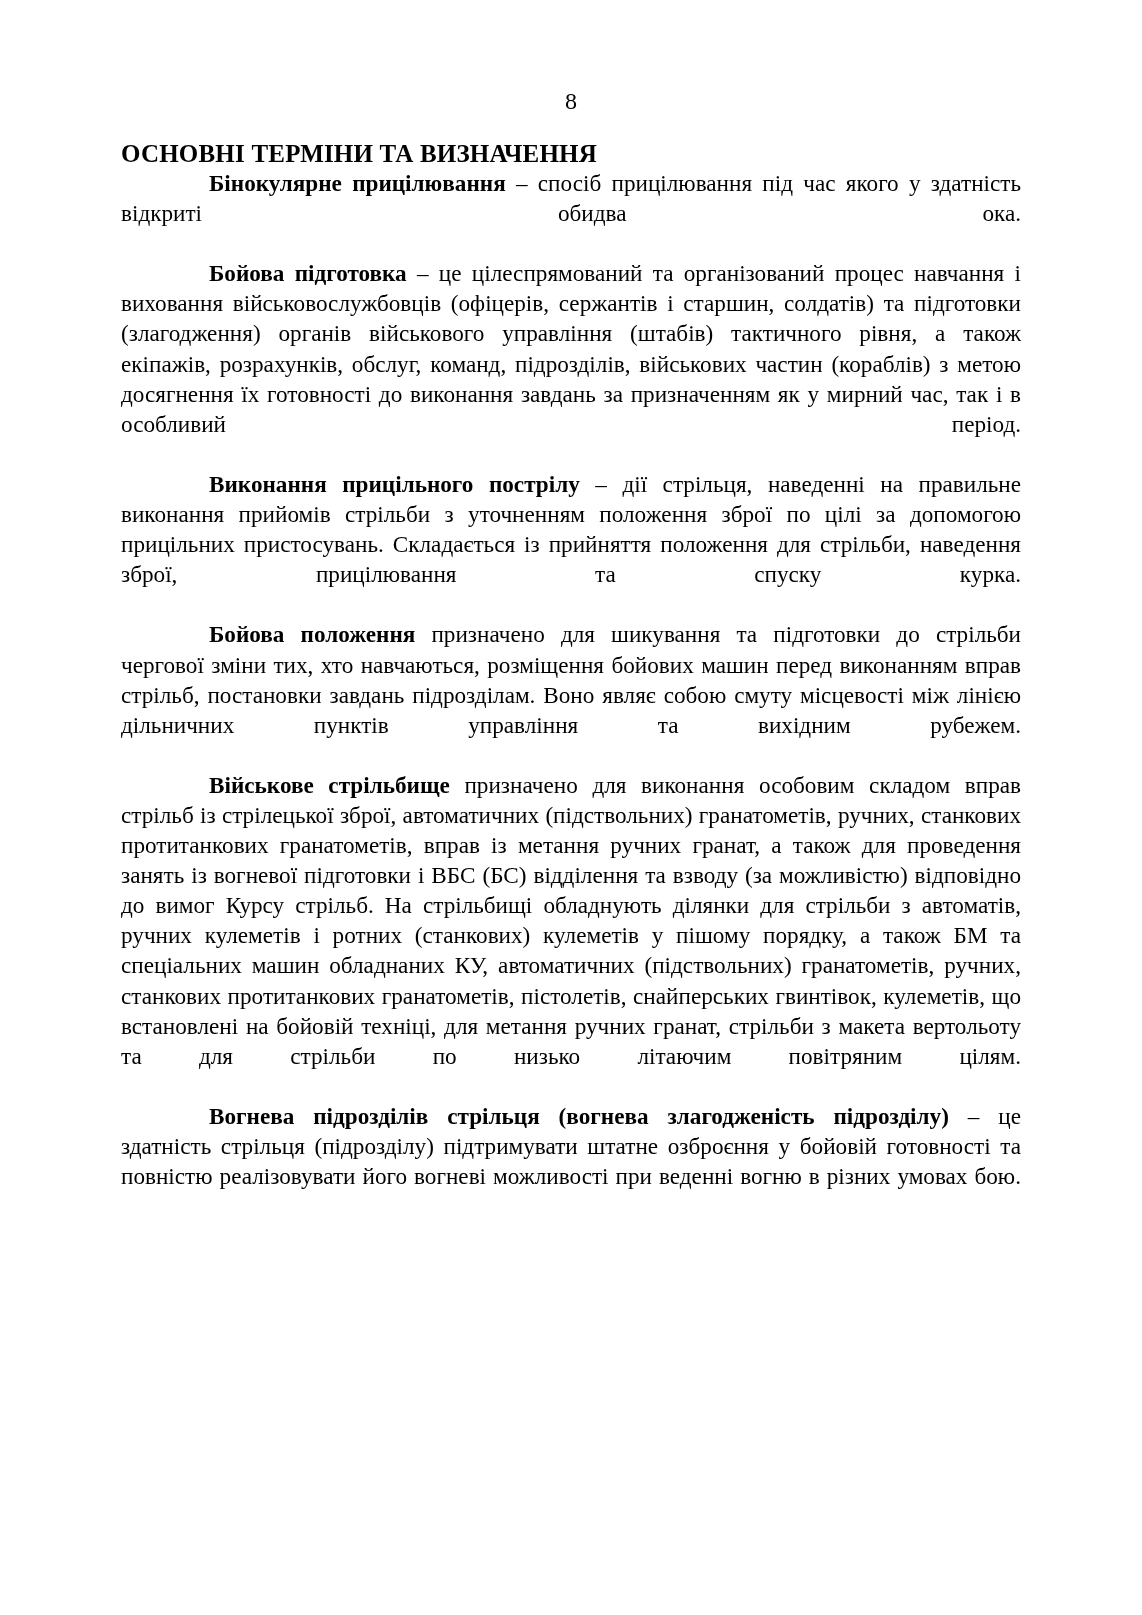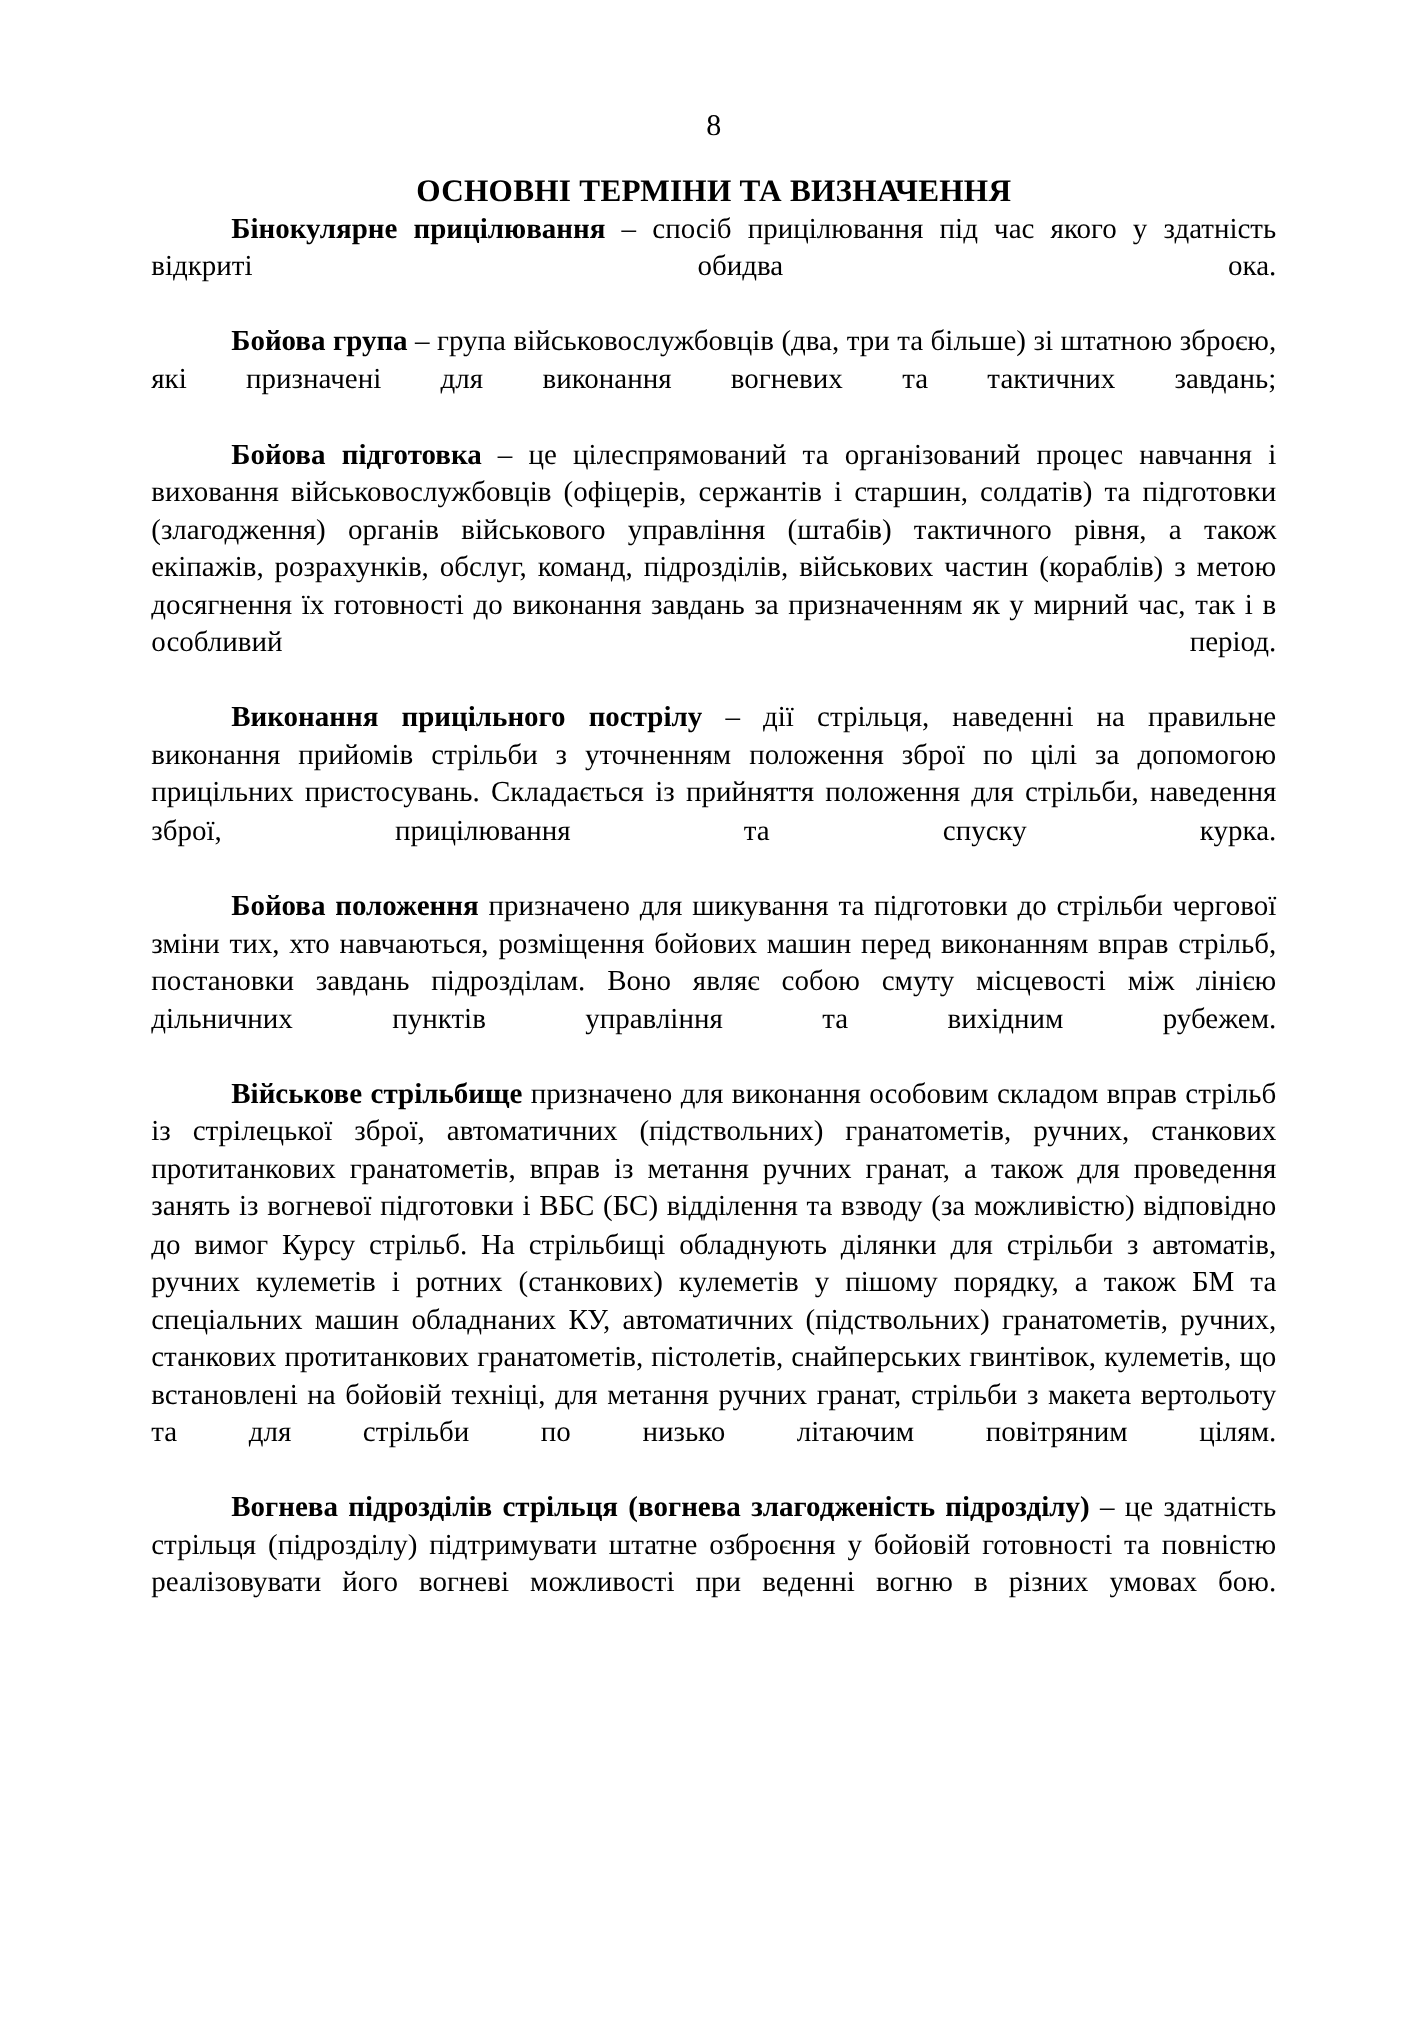--- a/index.html
+++ b/index.html
@@ -35,21 +35,21 @@
     font-size: 24px;
     line-height: 30px;
     font-family: "Liberation Serif", "DejaVu Serif", serif;
   }
 
   .doc-title {
     position: absolute;
     left: 121px;
     top: 121px;
     width: 900px;
-    text-align: center;
+    text-align: left;
     font-size: 25px;
     line-height: 32px;
     font-weight: bold;
     letter-spacing: 0.2px;
     font-family: "Liberation Serif", "DejaVu Serif", serif;
   }
 
   #body-text {
     position: absolute;
     left: 121px;
@@ -65,20 +65,21 @@
     text-indent: 64px;
     font-size: 23.2px;
     line-height: 30.1px;
     font-family: "Liberation Serif", "DejaVu Serif", serif;
     hyphens: none;
     word-spacing: 0.2px;
   }
 
   p.para .term {
     font-weight: bold;
+    margin-left: 24px;
   }
 
   
   p.para::after {
     content: "";
     display: inline-block;
     width: 100%;
   }
 </style>
 </head>
@@ -86,21 +87,20 @@
 
 <div id="page">
 
   <div class="page-number">8</div>
 
   <h1 class="doc-title">ОСНОВНІ ТЕРМІНИ ТА ВИЗНАЧЕННЯ</h1>
 
   <div id="body-text">
 
   <p class="para"><span class="term">Бінокулярне прицілювання</span><span class="body"> – спосіб прицілювання під час якого у здатність відкриті обидва ока.</span></p>
-      <p class="para"><span class="term">Бойова група</span><span class="body"> – група військовослужбовців (два, три та більше) зі штатною зброєю, які призначені для виконання вогневих та тактичних завдань;</span></p>
       <p class="para"><span class="term">Бойова підготовка</span><span class="body"> – це цілеспрямований та організований процес навчання і виховання військовослужбовців (офіцерів, сержантів і старшин, солдатів) та підготовки (злагодження) органів військового управління (штабів) тактичного рівня, а також екіпажів, розрахунків, обслуг, команд, підрозділів, військових частин (кораблів) з метою досягнення їх готовності до виконання завдань за призначенням як у мирний час, так і в особливий період.</span></p>
       <p class="para"><span class="term">Виконання прицільного пострілу</span><span class="body"> – дії стрільця, наведенні на правильне виконання прийомів стрільби з уточненням положення зброї по цілі за допомогою прицільних пристосувань. Складається із прийняття положення для стрільби, наведення зброї, прицілювання та спуску курка.</span></p>
       <p class="para"><span class="term">Бойова положення</span><span class="body"> призначено для шикування  та підготовки до стрільби чергової зміни тих, хто навчаються, розміщення бойових машин перед виконанням вправ стрільб, постановки завдань підрозділам. Воно являє собою смуту місцевості між лінією дільничних пунктів управління та вихідним рубежем.</span></p>
       <p class="para"><span class="term">Військове стрільбище</span><span class="body"> призначено для виконання особовим складом вправ стрільб із стрілецької зброї, автоматичних (підствольних) гранатометів, ручних, станкових протитанкових гранатометів, вправ із метання ручних гранат, а також для проведення занять із вогневої підготовки і ВБС (БС) відділення та взводу (за можливістю) відповідно до вимог Курсу стрільб. На стрільбищі обладнують ділянки для стрільби з автоматів, ручних кулеметів і ротних (станкових) кулеметів у пішому порядку, а також БМ та спеціальних машин обладнаних КУ, автоматичних (підствольних) гранатометів, ручних, станкових протитанкових гранатометів, пістолетів, снайперських гвинтівок, кулеметів, що встановлені на бойовій техніці, для метання ручних гранат, стрільби з макета вертольоту та для стрільби по низько літаючим повітряним цілям.</span></p>
       <p class="para"><span class="term">Вогнева підрозділів стрільця (вогнева злагодженість підрозділу)</span><span class="body"> – це здатність стрільця (підрозділу) підтримувати штатне озброєння у бойовій готовності та повністю реалізовувати його вогневі можливості при веденні вогню в різних умовах бою.</span></p>
     </div>
 
 </div>
 
 </body></html>

